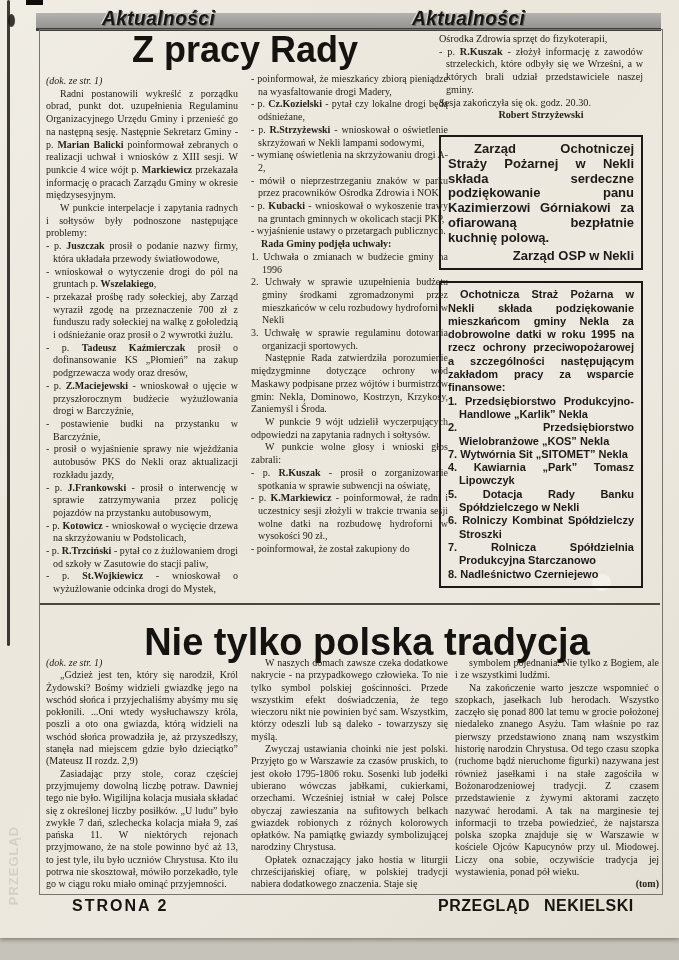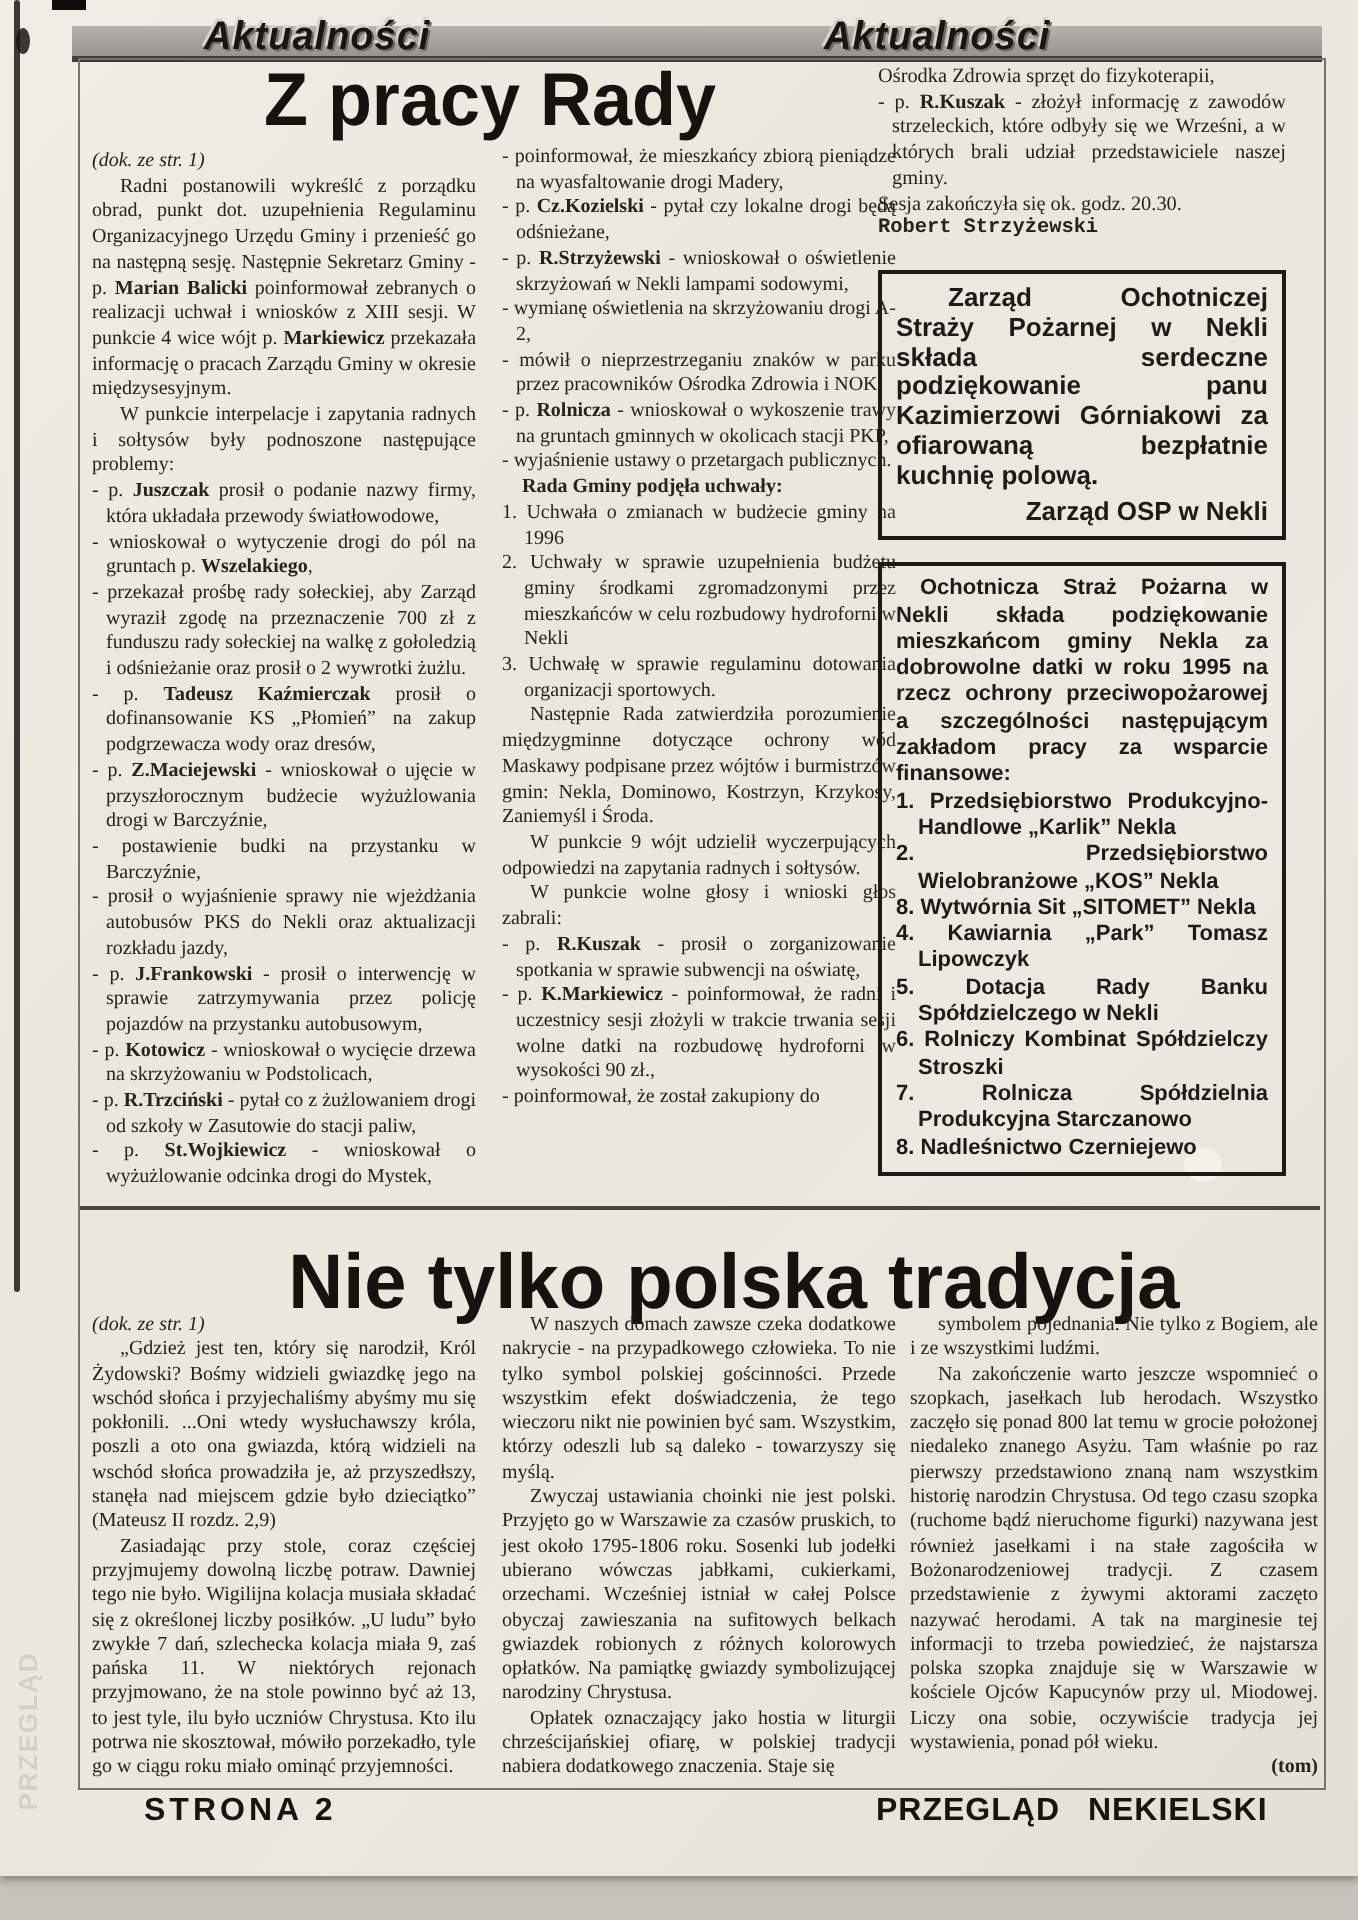--- a/index.html
+++ b/index.html
@@ -41,21 +41,21 @@
   .a1-col3{left:439px;top:33px;width:204px;font-size:10.2px;}
   .a2-col{top:657px;line-height:12.3px;}
   .a2-col1{left:46px;width:192px;}
   .a2-col2{left:251px;width:197px;}
   .a2-col3{left:455px;width:204px;}
   .para{margin:0;}
   .indent{text-indent:14px;}
   .hang{padding-left:7px;text-indent:-7px;}
   .num{padding-left:11px;text-indent:-11px;}
   .dok{margin:0;font-style:italic;}
-  .sig{margin:0;text-align:left;font-weight:bold;font-family:Liberation Mono, monospace;}
+  .sig{margin:0;text-align:center;font-weight:bold;}
   .bold-head{margin:0;font-weight:bold;text-indent:10px;}
   
   .box{border:2px solid #1c1a16;padding:5px 7px;font-family:"Liberation Sans",sans-serif;
     font-weight:bold;color:#1d1b17;text-align:justify;background:rgba(255,255,255,.06);}
   .box1{margin-top:13px;font-size:13px;line-height:14.8px;}
   .box1 .box-text{margin:0;text-indent:26px;}
   .box1 .box-sig{margin:3px 0 0;text-align:right;}
   .box2{margin-top:11px;font-size:11px;line-height:13.3px;}
   .box2 .box-intro{margin:0;text-indent:12px;}
   .byline{margin:0;text-align:right;font-weight:bold;font-family:"Liberation Serif",serif;}
@@ -107,21 +107,21 @@
         </div>
     </div>
 
     <div class="col a1-col2">
       <div>
           <p class="para hang">- poinformował, że mieszkańcy zbiorą pieniądze na wyasfaltowanie drogi Madery,</p>
           <p class="para hang">- p. <b>Cz.Kozielski</b> - pytał czy lokalne drogi będą odśnieżane,</p>
           <p class="para hang">- p. <b>R.Strzyżewski</b> - wnioskował o oświetlenie skrzyżowań w Nekli lampami sodowymi,</p>
           <p class="para hang">- wymianę oświetlenia na skrzyżowaniu drogi A-2,</p>
           <p class="para hang">- mówił o nieprzestrzeganiu znaków w parku przez pracowników Ośrodka Zdrowia i NOK,</p>
-          <p class="para hang">- p. <b>Rolnicza</b> - wnioskował o wykoszenie trawy na gruntach gminnych w okolicach stacji PKP,</p>
+          <p class="para hang">- p. <b>Kubacki</b> - wnioskował o wykoszenie trawy na gruntach gminnych w okolicach stacji PKP,</p>
           <p class="para hang">- wyjaśnienie ustawy o przetargach publicznych.</p>
         </div>
       <p class="bold-head">Rada Gminy podjęła uchwały:</p>
       <div>
           <p class="para num">1. Uchwała o zmianach w budżecie gminy na 1996</p>
           <p class="para num">2. Uchwały w sprawie uzupełnienia budżetu gminy środkami zgromadzonymi przez mieszkańców w celu rozbudowy hydroforni w Nekli</p>
           <p class="para num">3. Uchwałę w sprawie regulaminu dotowania organizacji sportowych.</p>
         </div>
       <div>
           <p class="para indent">Następnie Rada zatwierdziła porozumienie międzygminne dotyczące ochrony wód Maskawy podpisane przez wójtów i burmistrzów gmin: Nekla, Dominowo, Kostrzyn, Krzykosy, Zaniemyśl i Środa.</p>
@@ -146,21 +146,21 @@
       <div class="box box1">
         <p class="box-text">Zarząd Ochotniczej Straży Pożarnej w Nekli składa serdeczne podziękowanie panu Kazimierzowi Górniakowi za ofiarowaną bezpłatnie kuchnię polową.</p>
         <p class="box-sig">Zarząd OSP w Nekli</p>
       </div>
 
       <div class="box box2">
         <p class="box-intro">Ochotnicza Straż Pożarna w Nekli składa podziękowanie mieszkańcom gminy Nekla za dobrowolne datki w roku 1995 na rzecz ochrony przeciwopożarowej a szczególności następującym zakładom pracy za wsparcie finansowe:</p>
         <div>
             <p class="para num">1. Przedsiębiorstwo Produkcyjno-Handlowe „Karlik” Nekla</p>
             <p class="para num">2. Przedsiębiorstwo Wielobranżowe „KOS” Nekla</p>
-            <p class="para num">8. Wytwórnia Sit „SITOMET” Nekla</p>
+            <p class="para num">7. Wytwórnia Sit „SITOMET” Nekla</p>
             <p class="para num">4. Kawiarnia „Park” Tomasz Lipowczyk</p>
             <p class="para num">5. Dotacja Rady Banku Spółdzielczego w Nekli</p>
             <p class="para num">6. Rolniczy Kombinat Spółdzielczy Stroszki</p>
             <p class="para num">7. Rolnicza Spółdzielnia Produkcyjna Starczanowo</p>
             <p class="para num">8. Nadleśnictwo Czerniejewo</p>
           </div>
       </div>
     </div>
 
     <h1 class="a2-title">Nie tylko polska tradycja</h1>

